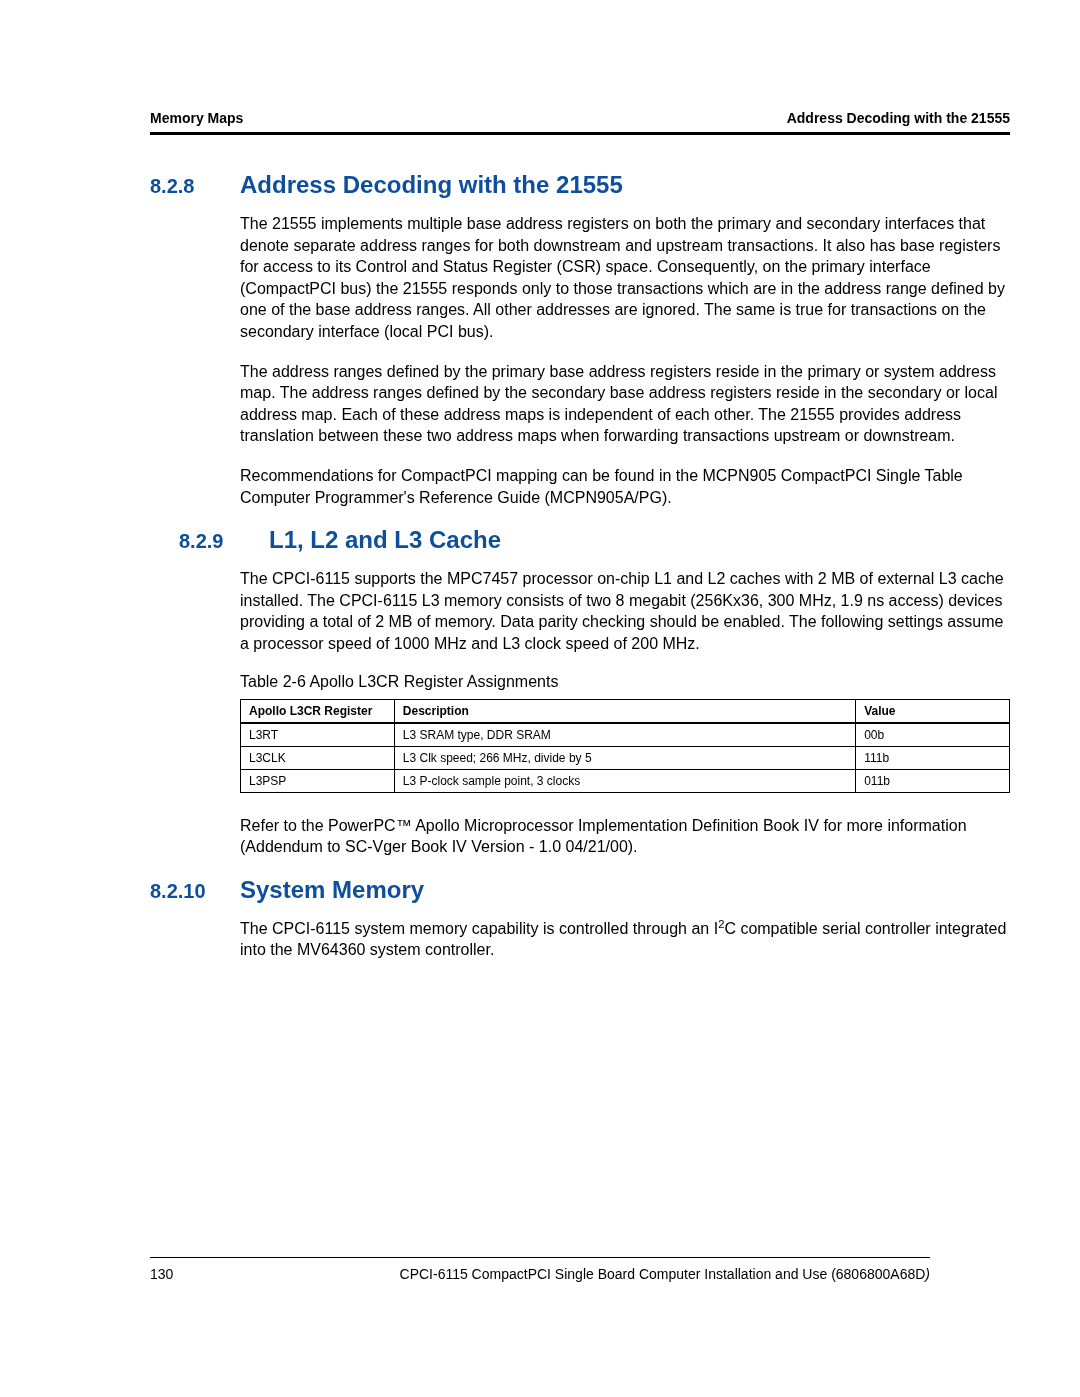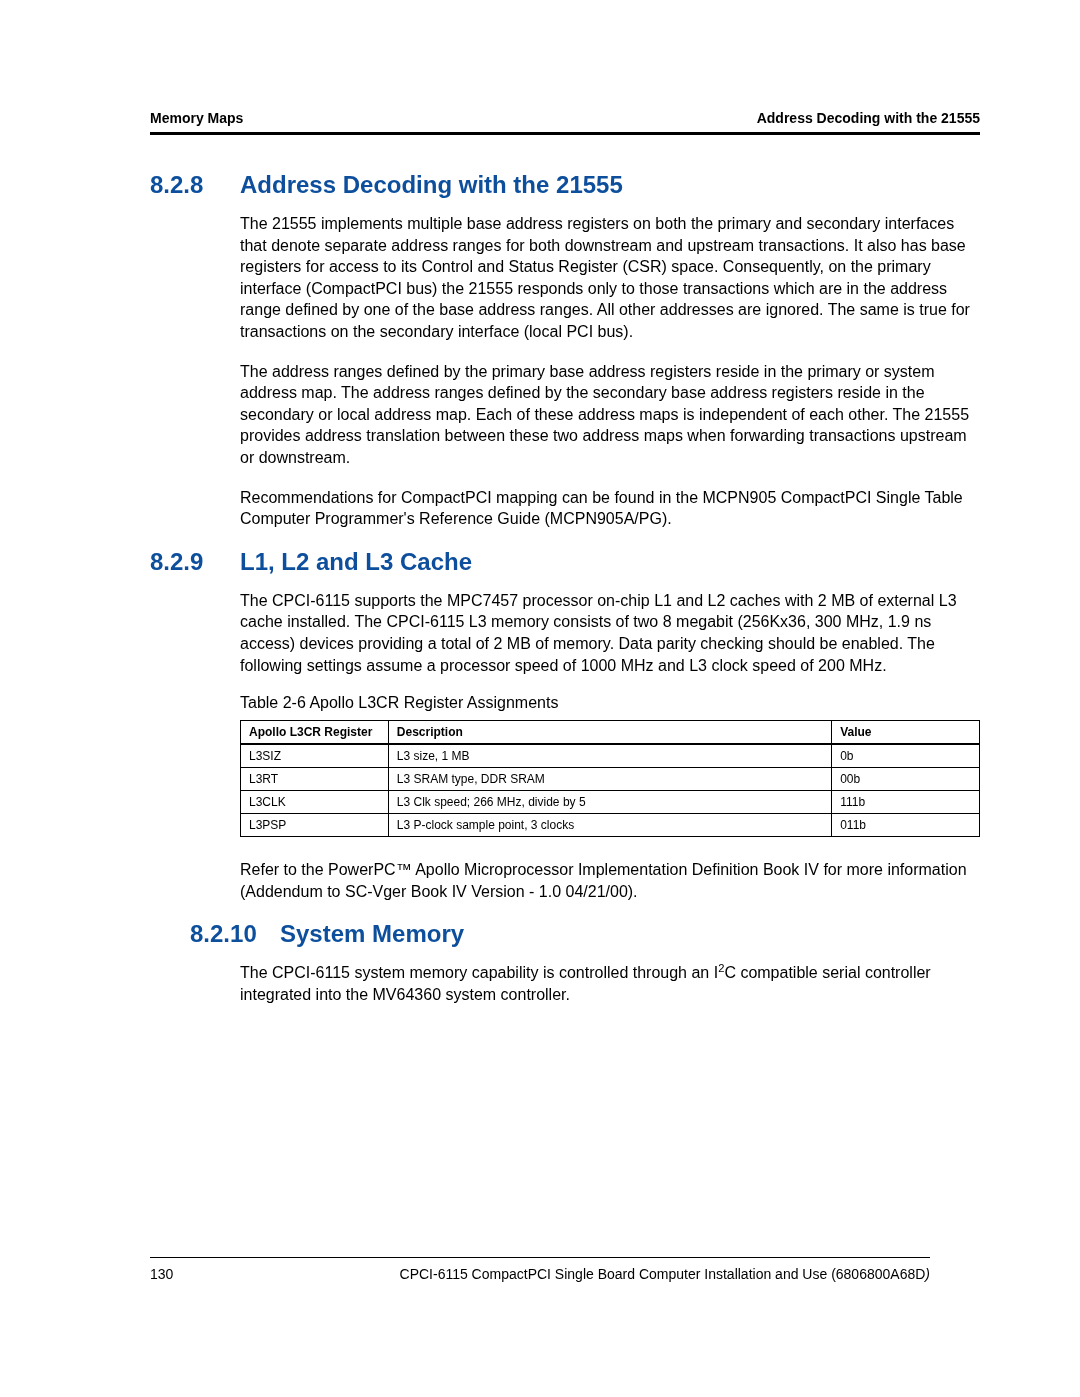--- a/index.html
+++ b/index.html
@@ -10,42 +10,42 @@
     width: 1080px;
     height: 1397px;
     font-family: Arial, Helvetica, sans-serif;
     color: #000;
   }
   .page {
     position: relative;
     box-sizing: border-box;
     width: 1080px;
     height: 1397px;
-    padding: 110px 100px 0 150px;
+    padding: 110px 70px 0 150px;
   }
   .running-head {
     display: flex;
     justify-content: space-between;
     font-size: 14px;
     font-weight: bold;
     margin-bottom: 6px;
   }
   .rule-thick {
     border: 0;
     border-top: 3px solid #000;
     margin: 0 0 36px 0;
   }
   .section {
     display: flex;
     align-items: baseline;
     margin-bottom: 14px;
   }
   .sec-num {
     font-family: Arial, Helvetica, sans-serif;
-    font-size: 24px;
+    font-size: 20px;
     font-weight: bold;
     color: #0d4f9c;
     width: 90px;
     flex: 0 0 90px;
   }
   .sec-title {
     font-family: Arial, Helvetica, sans-serif;
     font-size: 24px;
     font-weight: bold;
     color: #0d4f9c;
@@ -116,21 +116,21 @@
   <div class="section">
     <span class="sec-num">8.2.8</span>
     <span class="sec-title">Address Decoding with the 21555</span>
   </div>
   <div class="body-col">
     <p class="para">The 21555 implements multiple base address registers on both the primary and secondary interfaces that denote separate address ranges for both downstream and upstream transactions. It also has base registers for access to its Control and Status Register (CSR) space. Consequently, on the primary interface (CompactPCI bus) the 21555 responds only to those transactions which are in the address range defined by one of the base address ranges. All other addresses are ignored. The same is true for transactions on the secondary interface (local PCI bus).</p>
     <p class="para">The address ranges defined by the primary base address registers reside in the primary or system address map. The address ranges defined by the secondary base address registers reside in the secondary or local address map. Each of these address maps is independent of each other. The 21555 provides address translation between these two address maps when forwarding transactions upstream or downstream.</p>
     <p class="para">Recommendations for CompactPCI mapping can be found in the MCPN905 CompactPCI Single Table Computer Programmer's Reference Guide (MCPN905A/PG).</p>
   </div>
 
-  <div class="section" style="margin-top:14px;">
+  <div class="section" style="margin-top:14px;margin-left:29px;">
     <span class="sec-num">8.2.9</span>
     <span class="sec-title">L1, L2 and L3 Cache</span>
   </div>
   <div class="body-col">
     <p class="para">The CPCI-6115 supports the MPC7457 processor on-chip L1 and L2 caches with 2 MB of external L3 cache installed. The CPCI-6115 L3 memory consists of two 8 megabit (256Kx36, 300 MHz, 1.9 ns access) devices providing a total of 2 MB of memory. Data parity checking should be enabled. The following settings assume a processor speed of 1000 MHz and L3 clock speed of 200 MHz.</p>
 
     <div class="table-caption">Table 2-6 Apollo L3CR Register Assignments</div>
 
     <table class="reg">
       <colgroup>
@@ -140,46 +140,41 @@
         </colgroup>
       <thead>
         <tr>
           <th>Apollo L3CR Register</th>
           <th>Description</th>
           <th>Value</th>
         </tr>
       </thead>
       <tbody>
         <tr>
-          <td>L3SIZ</td>
-          <td>L3 size, 1 MB</td>
-          <td>0b</td>
-        </tr>
-        <tr>
           <td>L3RT</td>
           <td>L3 SRAM type, DDR SRAM</td>
           <td>00b</td>
         </tr>
         <tr>
           <td>L3CLK</td>
           <td>L3 Clk speed; 266 MHz, divide by 5</td>
           <td>111b</td>
         </tr>
         <tr>
           <td>L3PSP</td>
           <td>L3 P-clock sample point, 3 clocks</td>
           <td>011b</td>
         </tr>
       </tbody>
     </table>
 
     <p class="para" style="margin-top:22px;">Refer to the PowerPC™ Apollo Microprocessor Implementation Definition Book IV for more information (Addendum to SC-Vger Book IV Version - 1.0 04/21/00).</p>
   </div>
 
-  <div class="section" style="margin-top:14px;margin-left:40px;">
+  <div class="section" style="margin-top:14px;">
     <span class="sec-num">8.2.10</span>
     <span class="sec-title">System Memory</span>
   </div>
   <div class="body-col">
     <p class="para">The CPCI-6115 system memory capability is controlled through an I<span class="sup">2</span>C compatible serial controller integrated into the MV64360 system controller.</p>
   </div>
 
   <div class="footer">
     <hr class="footer-rule">
     <div class="footer-row">

